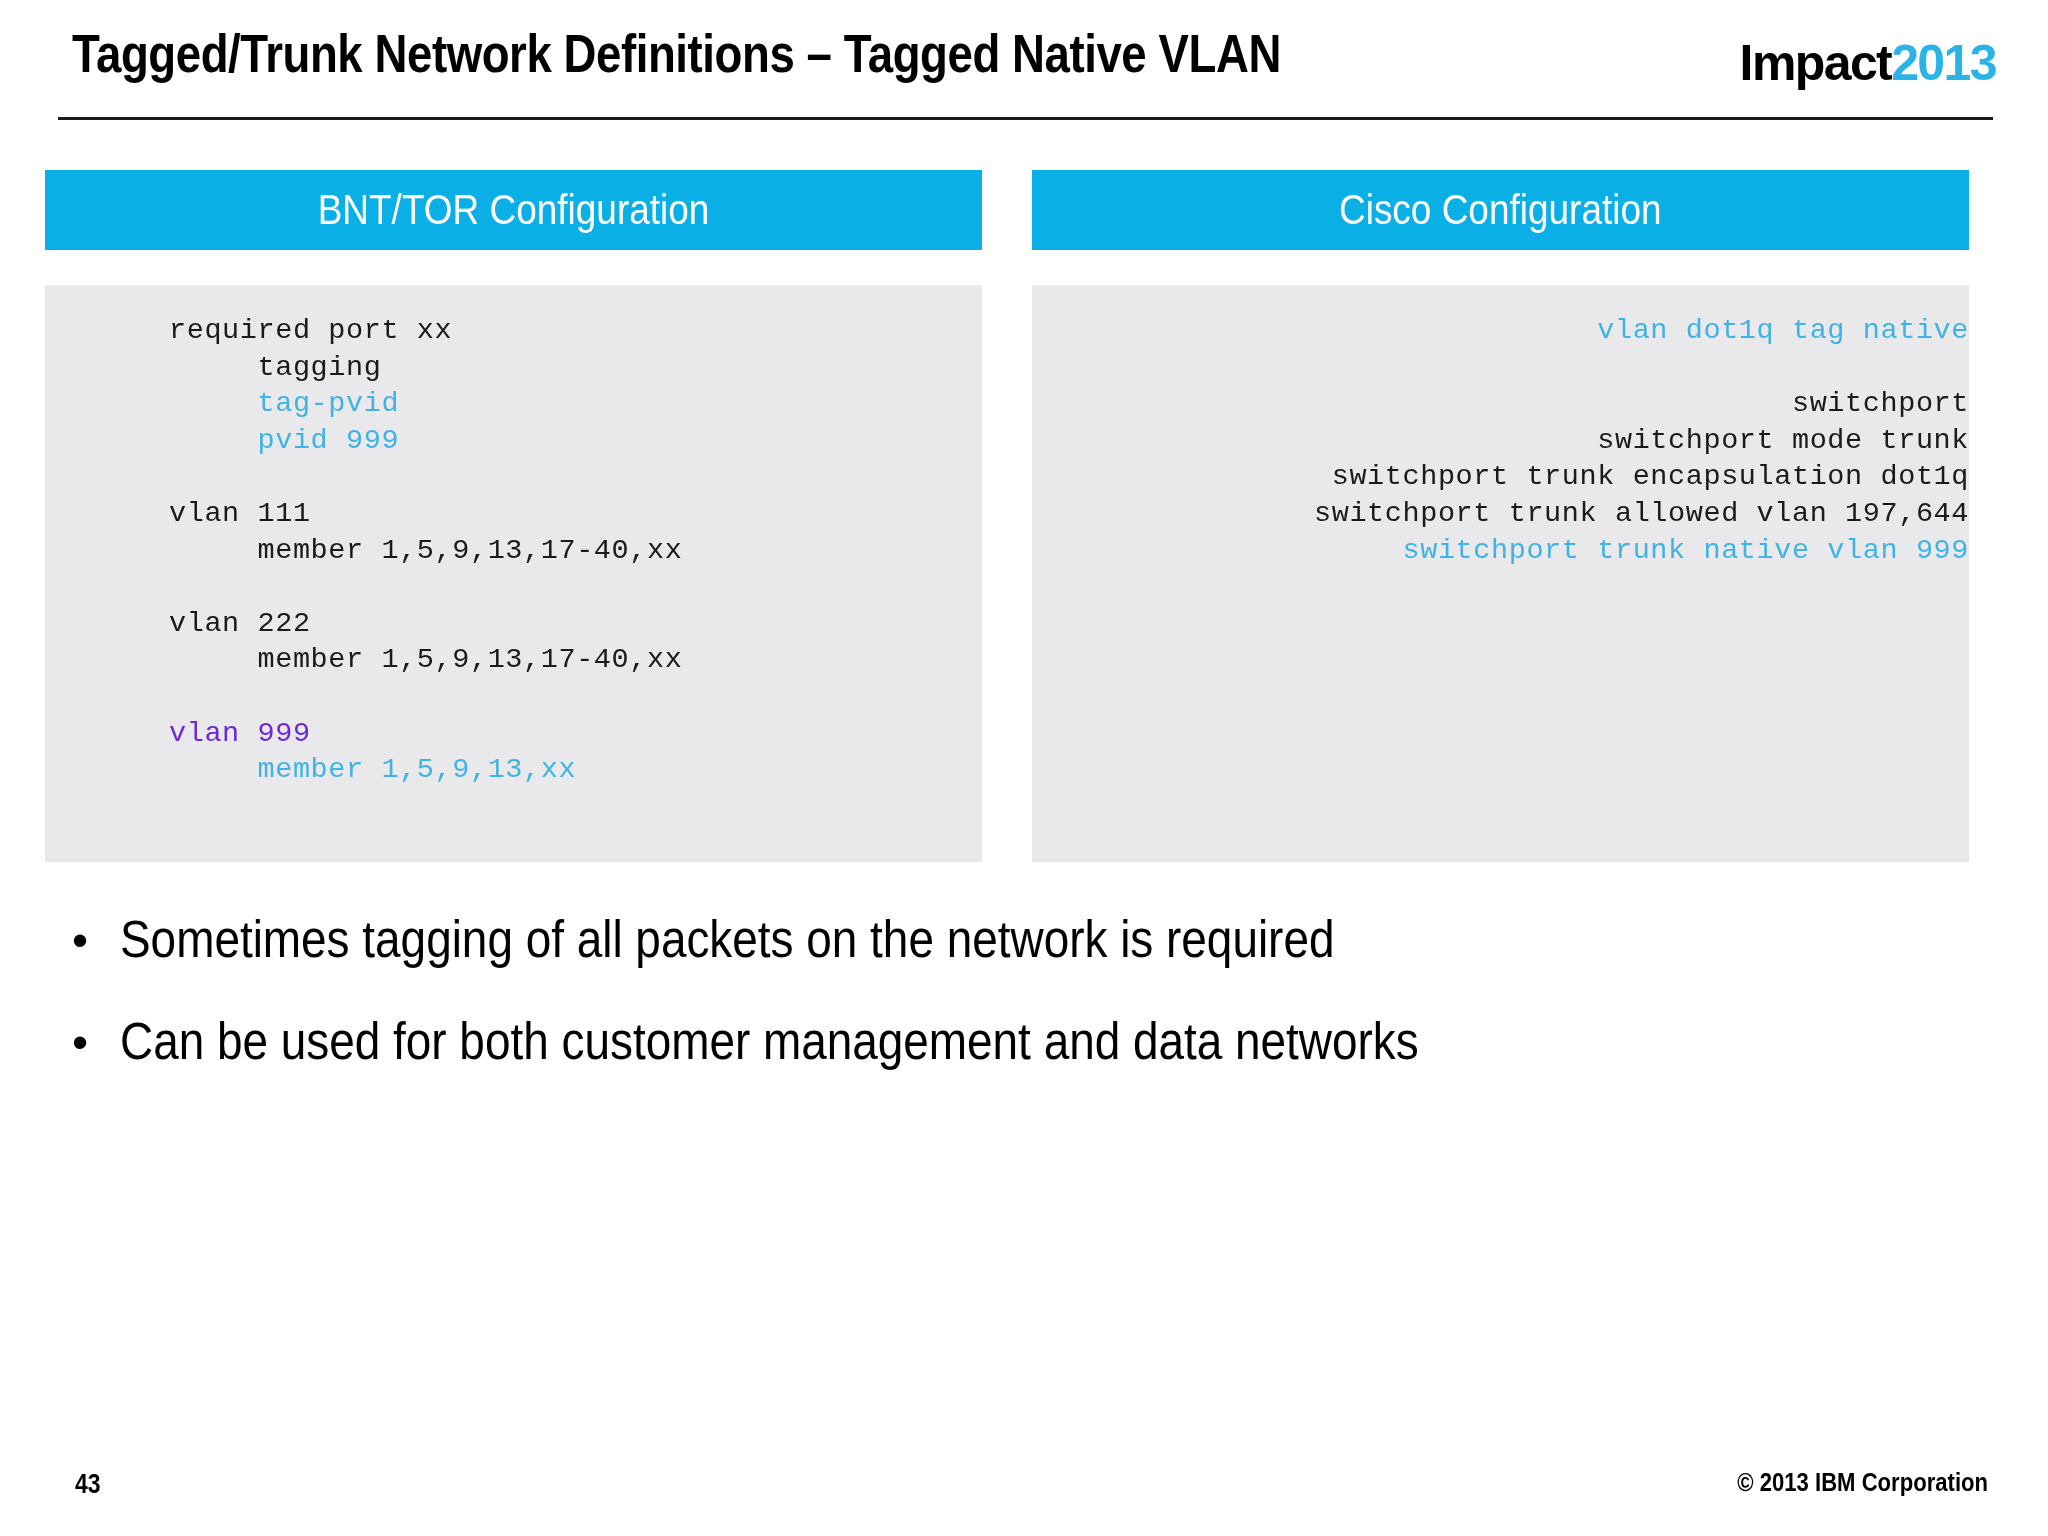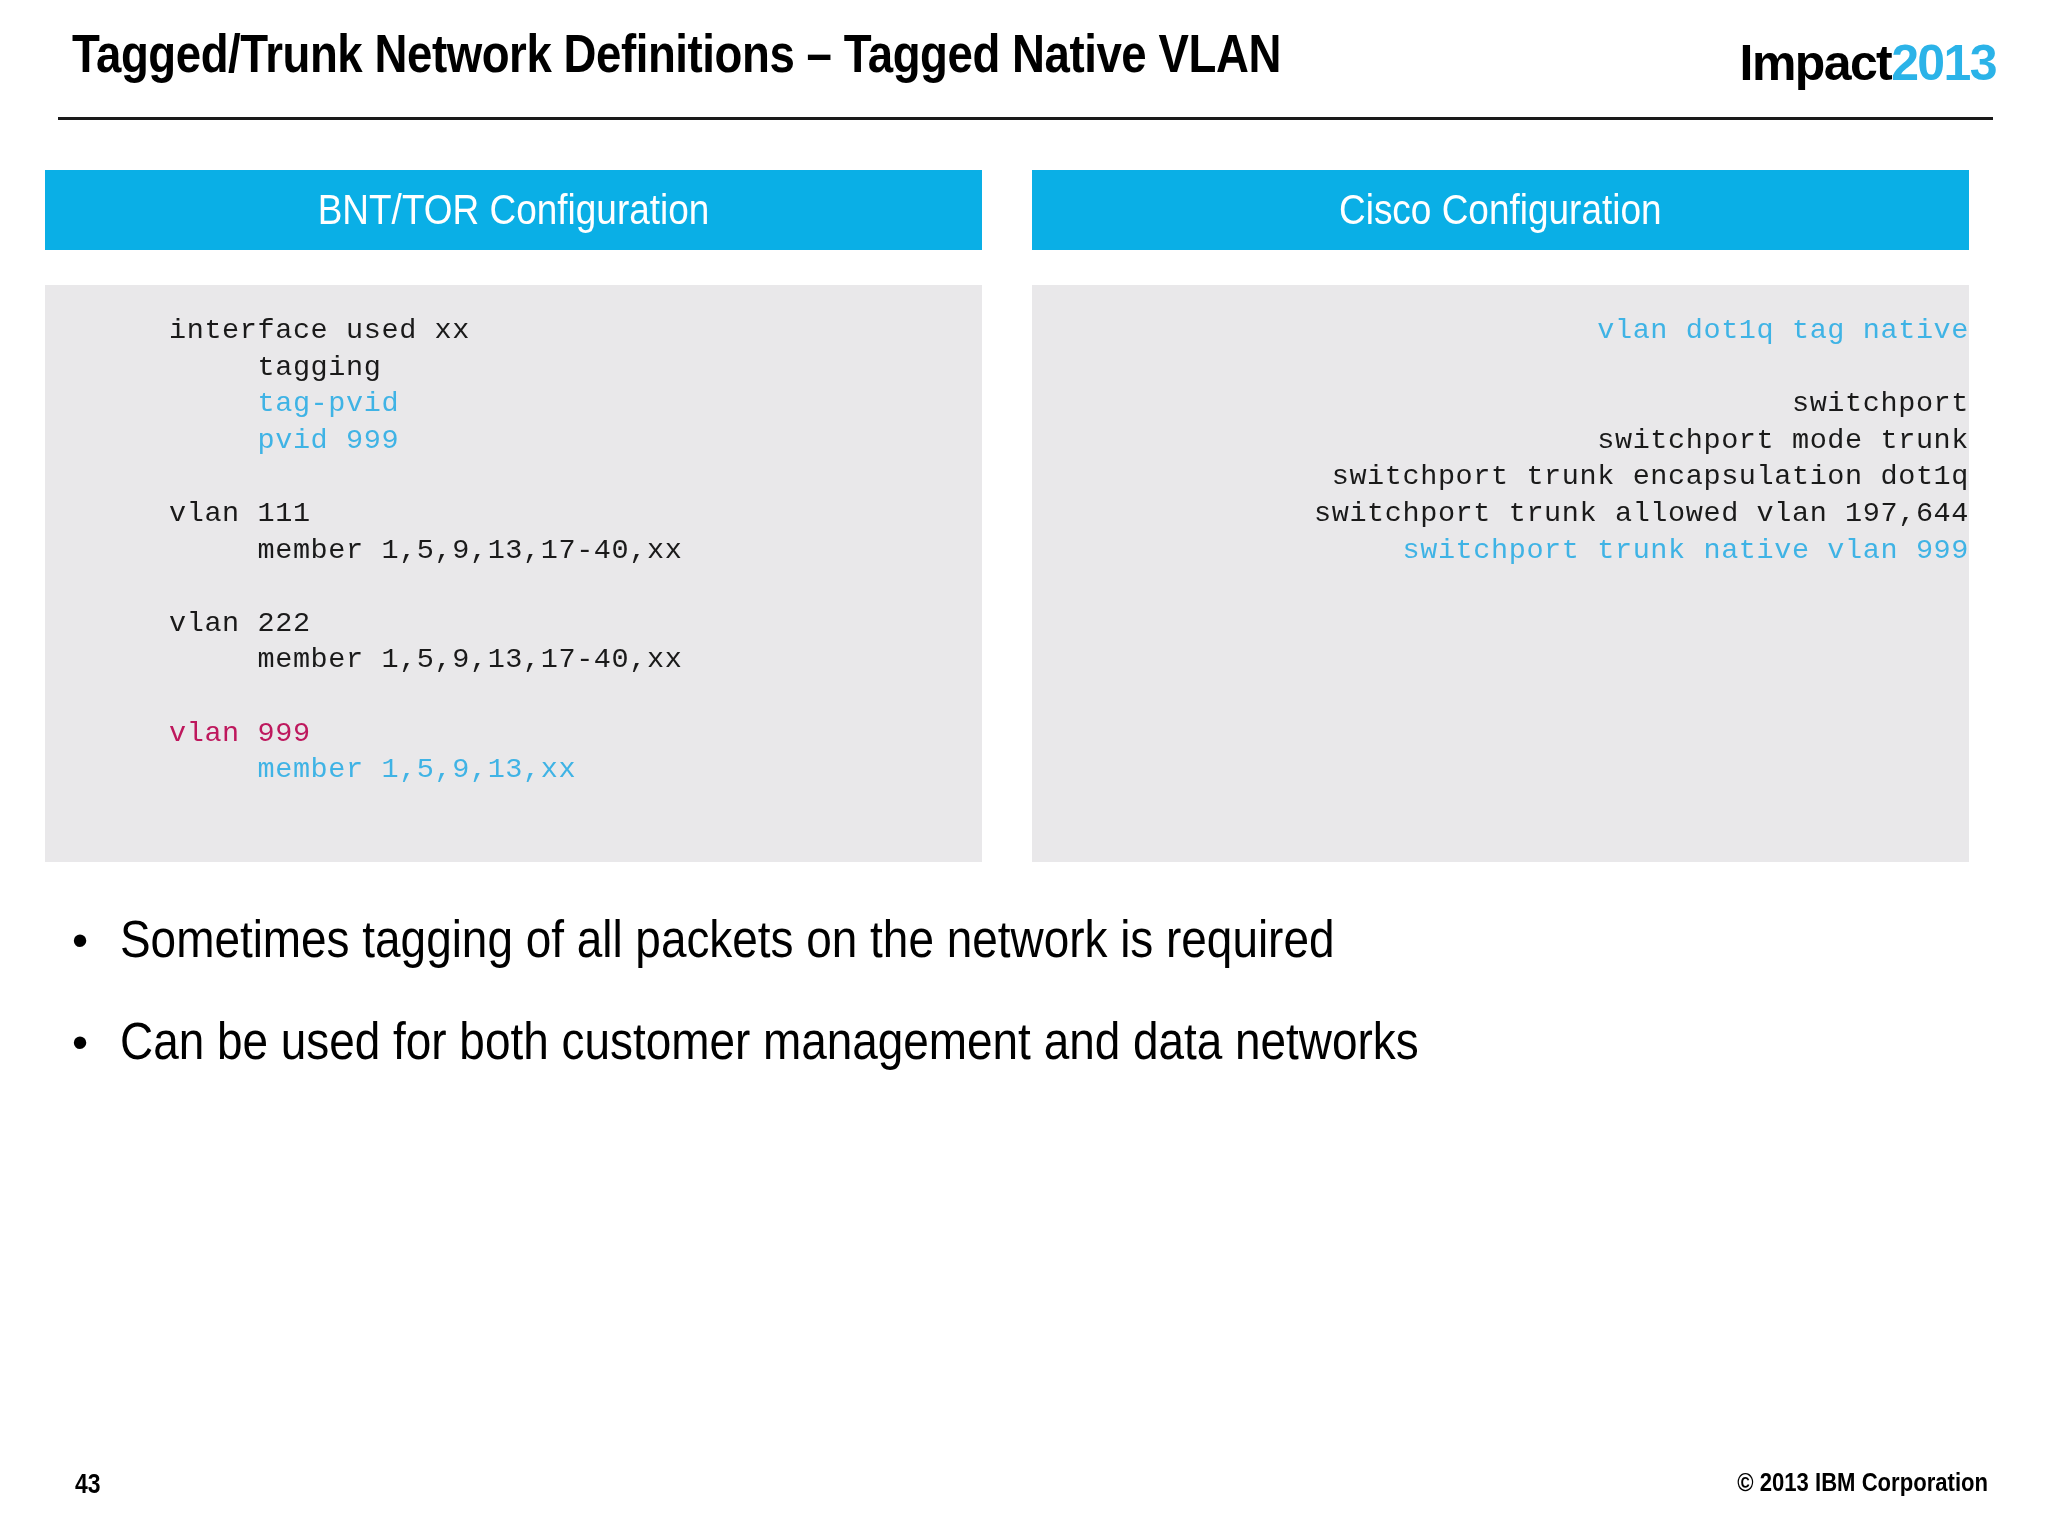--- a/index.html
+++ b/index.html
@@ -162,32 +162,32 @@
 
 <div id="brand-logo">
   <span class="logo-impact" style="color: rgb(0, 0, 0);">Impact</span><span class="logo-year" style="color: rgb(43, 179, 232);">2013</span>
 </div>
 
 <div class="panel" id="panel-bnt">
   <div class="panel-header" style="background: rgb(10, 175, 230);">
     <span>BNT/TOR Configuration</span>
   </div>
   <div class="code-block" style="background: rgb(233, 232, 234);">
-    <pre class="code" id="code-bnt"><span>interface used xx</span>
+    <pre class="code" id="code-bnt"><span>required port xx</span>
 <span>     tagging</span>
 <span class="hl" style="color: rgb(63, 179, 229);">     tag-pvid</span>
 <span class="hl" style="color: rgb(63, 179, 229);">     pvid 999</span>
 <span></span>
 <span>vlan 111</span>
 <span>     member 1,5,9,13,17-40,xx</span>
 <span></span>
 <span>vlan 222</span>
 <span>     member 1,5,9,13,17-40,xx</span>
 <span></span>
-<span class="hl" style="color: #be185d;">vlan 999</span>
+<span class="hl" style="color: #6d28d9;">vlan 999</span>
 <span class="hl" style="color: rgb(63, 179, 229);">     member 1,5,9,13,xx</span></pre>
   </div>
 </div>
 
 <div class="panel" id="panel-cisco">
   <div class="panel-header" style="background: rgb(10, 175, 230);">
     <span>Cisco Configuration</span>
   </div>
   <div class="code-block" style="background: rgb(233, 232, 234);">
     <pre class="code" id="code-cisco"><span class="hl" style="color: rgb(63, 179, 229);">vlan dot1q tag native</span>

